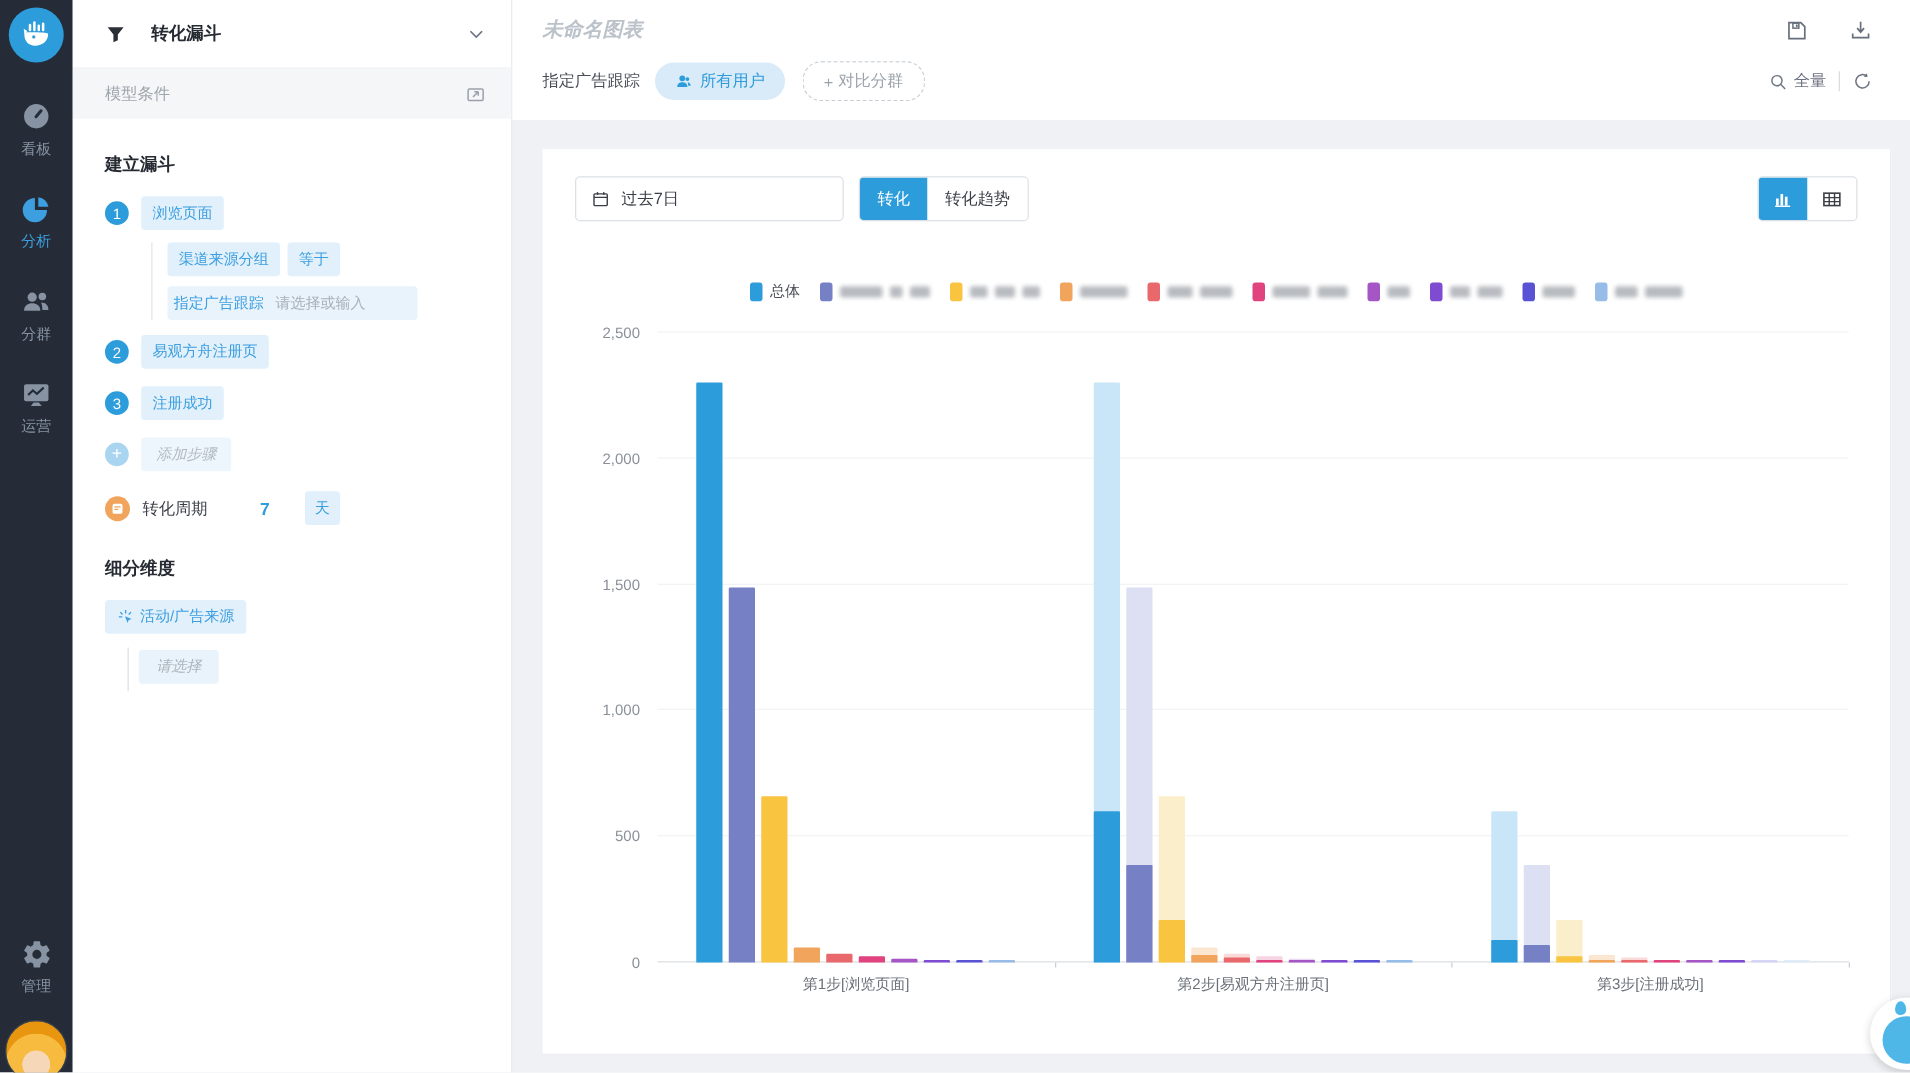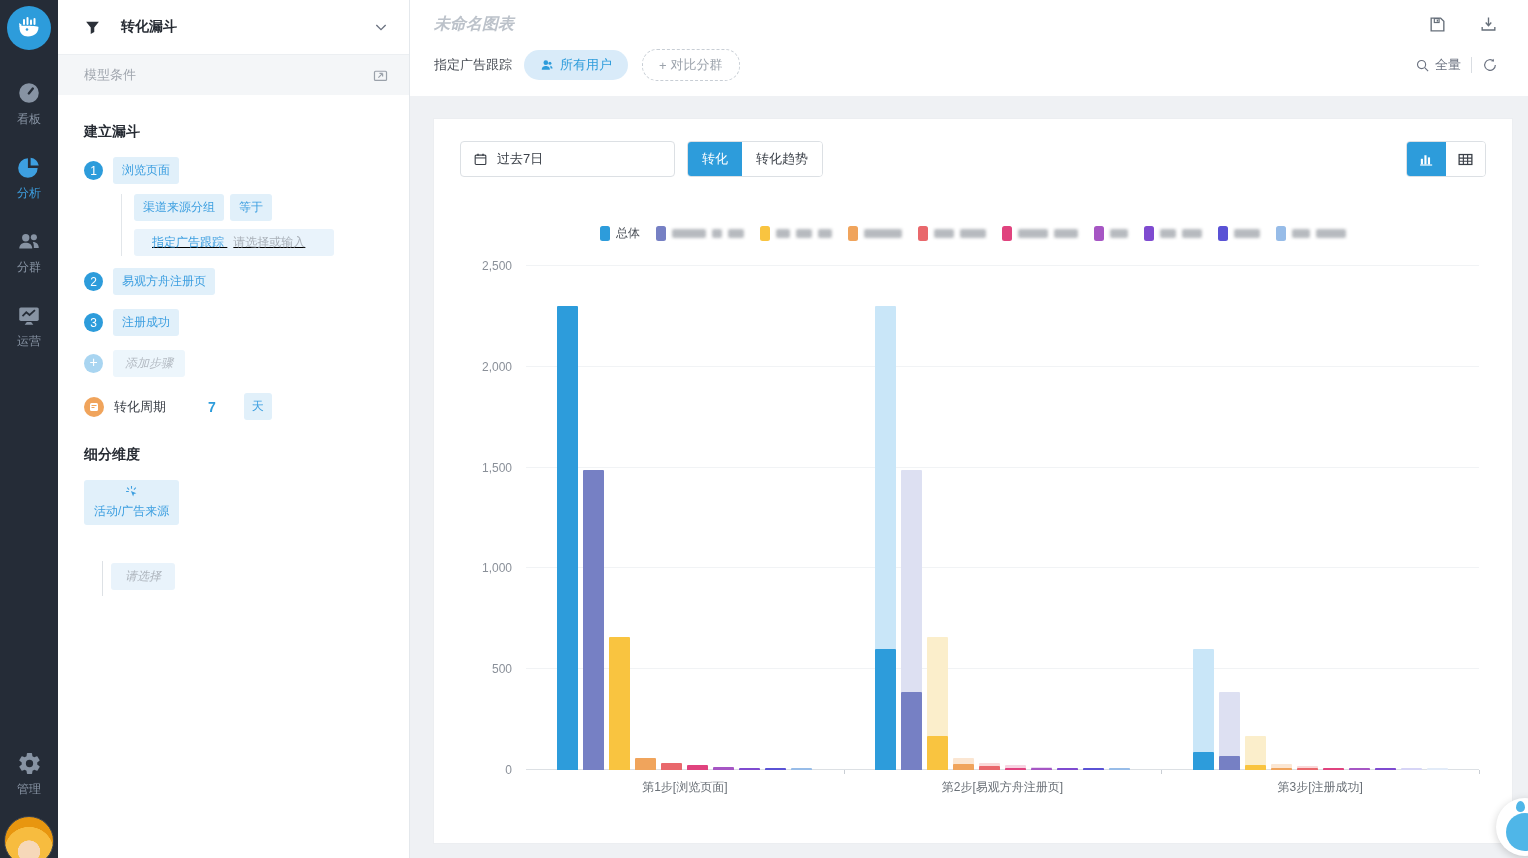--- a/index.html
+++ b/index.html
@@ -26,32 +26,32 @@
   .panel-title { font-size:14px; font-weight:bold; color:#262B33; margin-left:20px; flex:1; }
   .model-bar { height:40px; background:#F4F6F8; display:flex; align-items:center; padding:0 20px 0 26px; }
   .model-bar-label { color:#A0A6AE; font-size:13px; flex:1; }
   .panel-body { padding:20px 20px 0 26px; }
   .section-heading { font-size:14px; font-weight:bold; color:#262B33; margin:8px 0 16px 0; }
   .step-row { display:flex; align-items:center; margin-bottom:14px; }
   .step-badge { width:19px; height:19px; border-radius:50%; background:#2D9CDB; color:#fff; font-size:12px; display:flex; align-items:center; justify-content:center; margin-right:10px; flex-shrink:0; }
   .tag { display:inline-block; background:#E1F0FA; color:#3D9FE0; font-size:12px; padding:5px 9px; border-radius:3px; cursor:pointer; }
   .conditions { border-left:1px solid #E2E6EA; margin:-4px 0 12px 37px; padding-left:12px; }
   .cond-row { display:flex; gap:6px; margin-bottom:8px; }
-  .cond-input { background:#E9F3FB; border-radius:3px; padding:5px 18px; font-size:12px; cursor:pointer; min-width:200px;text-decoration:underline; }
+  .cond-input { background:#E9F3FB; border-radius:3px; padding:5px 5px; font-size:12px; cursor:pointer; min-width:200px; }
   .cond-input .cond-field { color:#3D9FE0; }
   .cond-input .cond-placeholder { color:#A9B0B8; margin-left:6px; }
   .add-step { display:flex; align-items:center; margin-bottom:16px; cursor:pointer; }
   .add-badge { width:19px; height:19px; border-radius:50%; background:#A9D5F1; color:#fff; font-size:14px; line-height:17px; text-align:center; margin-right:10px; }
   .add-label { background:#EDF6FC; color:#B3Bac2; font-size:12px; font-style:italic; padding:5px 12px; border-radius:3px; }
   .cycle-row { display:flex; align-items:center; margin:4px 0 26px 0; }
   .cycle-icon { width:20px; height:20px; border-radius:50%; background:#F0A45C; display:flex; align-items:center; justify-content:center; margin-right:10px; }
   .cycle-label { font-size:13px; color:#3A3F47; }
   .cycle-value { color:#2D9CDB; font-size:14px; font-weight:bold; margin:0 28px 0 42px; }
   .cycle-unit { background:#E1F0FA; color:#3D9FE0; font-size:12px; padding:5px 8px; border-radius:3px; cursor:pointer; }
-  .dim-tag { display:inline-flex; align-items:center; gap:5px; background:#E1F0FA; color:#3D9FE0; font-size:12px; padding:5px 10px; border-radius:3px; margin-bottom:36px; cursor:pointer;flex-direction:column; }
+  .dim-tag { display:inline-flex; align-items:center; gap:5px; background:#E1F0FA; color:#3D9FE0; font-size:12px; padding:5px 10px; border-radius:3px; margin-bottom:11px; cursor:pointer; }
   .filter-box { border-left:1px solid #DDE1E5; margin-left:18px; padding:2px 0 6px 8px; }
   .filter-placeholder { display:inline-block; background:#E9F3FB; color:#ADB4BC; font-size:12px; font-style:italic; padding:5px 14px; border-radius:3px; cursor:pointer; }
 
   
   .main { flex:1; display:flex; flex-direction:column; min-width:0; }
   .main-header { background:#fff; padding:14px 30px 0 24px; height:96px; flex-shrink:0; }
   .mh-top { display:flex; align-items:center;font-style:italic; }
   .page-title { font-size:16px; font-weight:bold; color:#BCC2CA; flex:1; }
   .mh-icons { display:flex; gap:32px; color:#666F7A; }
   .icon-btn { cursor:pointer; display:flex; align-items:center; }

